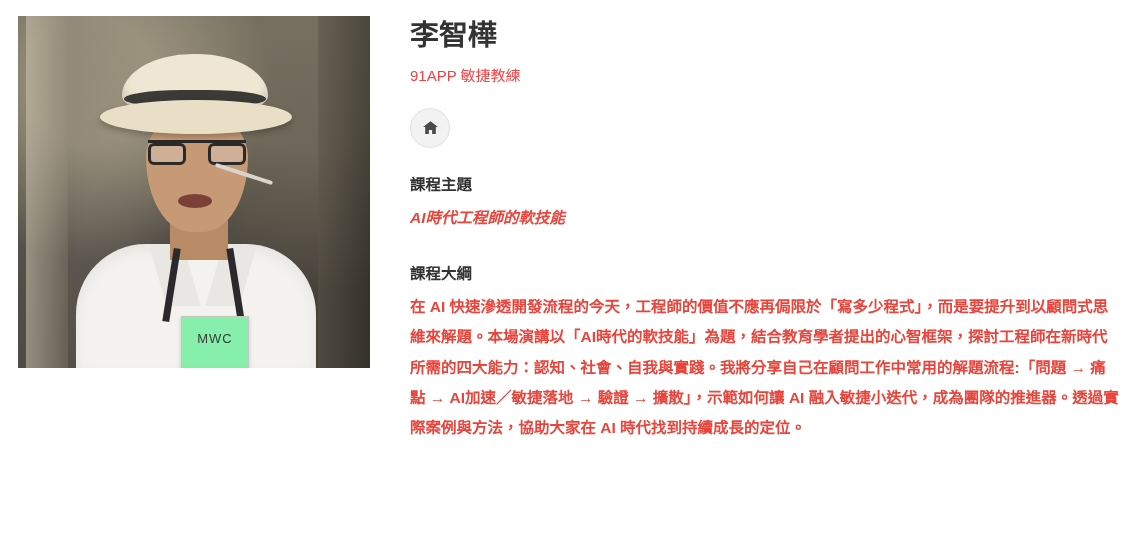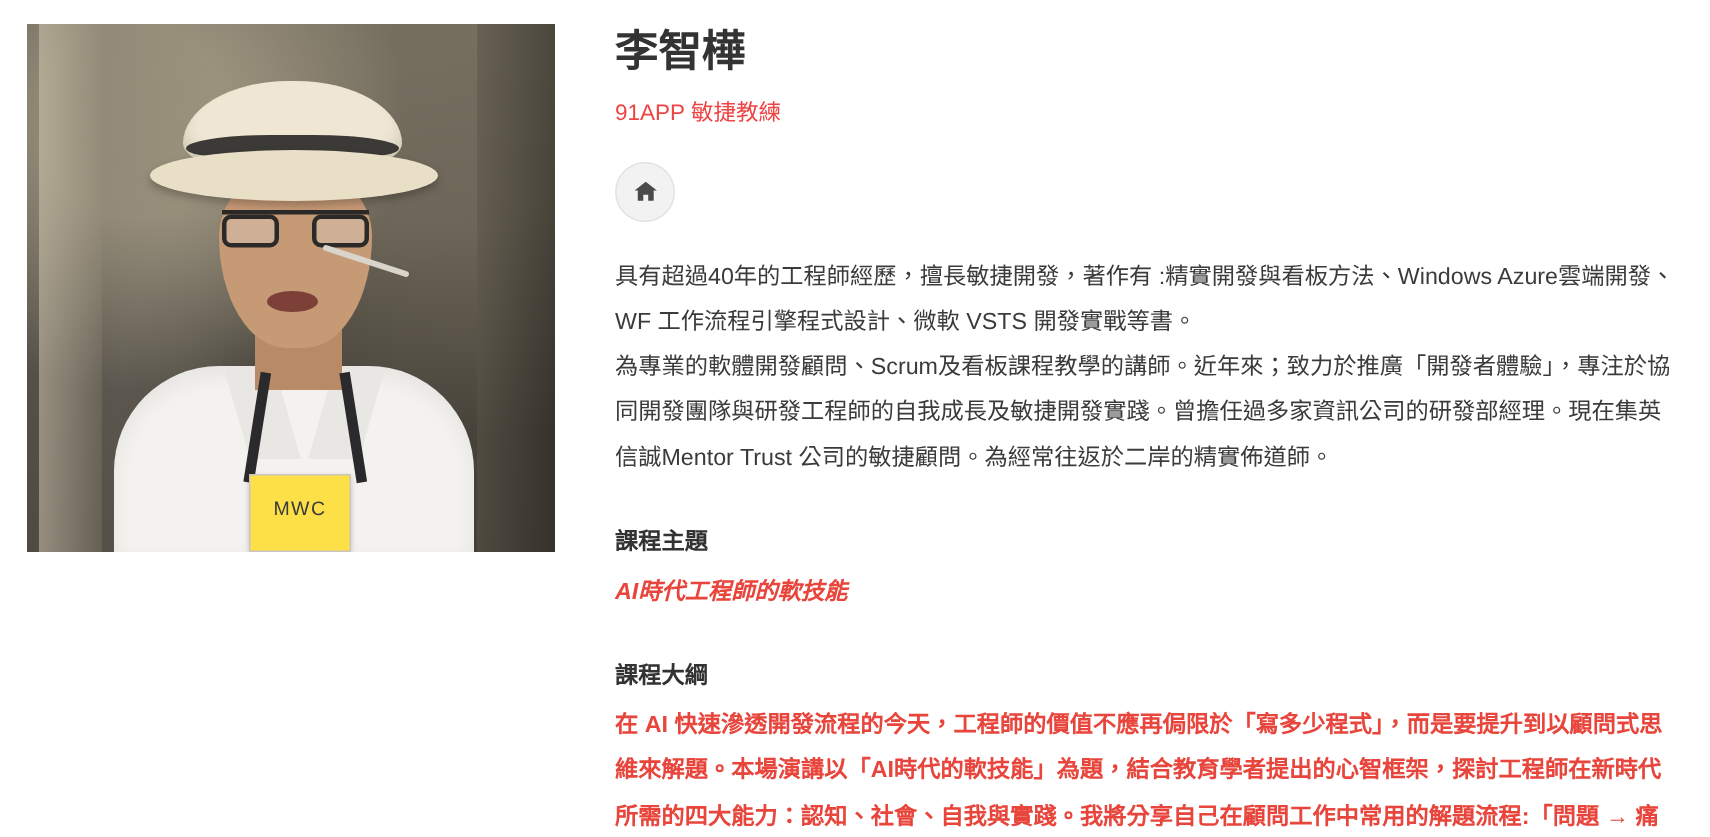--- a/index.html
+++ b/index.html
@@ -153,23 +153,23 @@
   .photo .lanyardL, .photo .lanyardR {
     position: absolute;
     top: 232px;
     width: 7px; height: 74px;
     background: #2a2a2c;
   }
   .photo .lanyardL { left: 150px; transform: rotate(9deg); }
   .photo .lanyardR { left: 214px; transform: rotate(-9deg); }
   .photo .badge {
     position: absolute;
-    left: 148px; top: 300px;
+    left: 163px; top: 300px;
     width: 66px; height: 50px;
-    background: #fde047;
+    background: #86efac;
     border: 1px solid #c9c6c0;
     box-shadow: 0 2px 4px rgba(0,0,0,0.2);
   }
   .photo .badge-label {
     position: absolute;
     left: 0; right: 0; top: 14px;
     text-align: center;
     font-size: 13px;
     letter-spacing: 1px;
     color: #3a3a3a;
@@ -279,24 +279,20 @@
       <div class="link-row">
         <a class="circle-link" href="#">
           <span>
             <svg width="17" height="17" viewBox="0 0 24 24" fill="currentColor" aria-hidden="true">
               <path d="M12 3 1.5 11.2h3V21h5.2v-5.6h4.6V21h5.2v-9.8h3L12 3z"></path>
             </svg>
           </span>
         </a>
       </div>
 
-      <div class="bio">
-        <p>具有超過40年的工程師經歷，擅長敏捷開發，著作有 :精實開發與看板方法、Windows Azure雲端開發、WF 工作流程引擎程式設計、微軟 VSTS 開發實戰等書。</p>
-        <p>為專業的軟體開發顧問、Scrum及看板課程教學的講師。近年來；致力於推廣「開發者體驗」，專注於協同開發團隊與研發工程師的自我成長及敏捷開發實踐。曾擔任過多家資訊公司的研發部經理。現在集英信誠Mentor Trust 公司的敏捷顧問。為經常往返於二岸的精實佈道師。</p>
-      </div>
 
       <div class="section-title">課程主題</div>
       <div class="topic">AI時代工程師的軟技能</div>
 
       <div class="section-title">課程大綱</div>
       <div class="outline">在 AI 快速滲透開發流程的今天，工程師的價值不應再侷限於「寫多少程式」，而是要提升到以顧問式思維來解題。本場演講以「AI時代的軟技能」為題，結合教育學者提出的心智框架，探討工程師在新時代所需的四大能力：認知、社會、自我與實踐。我將分享自己在顧問工作中常用的解題流程:「問題 → 痛點 → AI加速／敏捷落地 → 驗證 → 擴散」，示範如何讓 AI 融入敏捷小迭代，成為團隊的推進器。透過實際案例與方法，協助大家在 AI 時代找到持續成長的定位。</div>
     </div>
 
   </div>
 </div>

